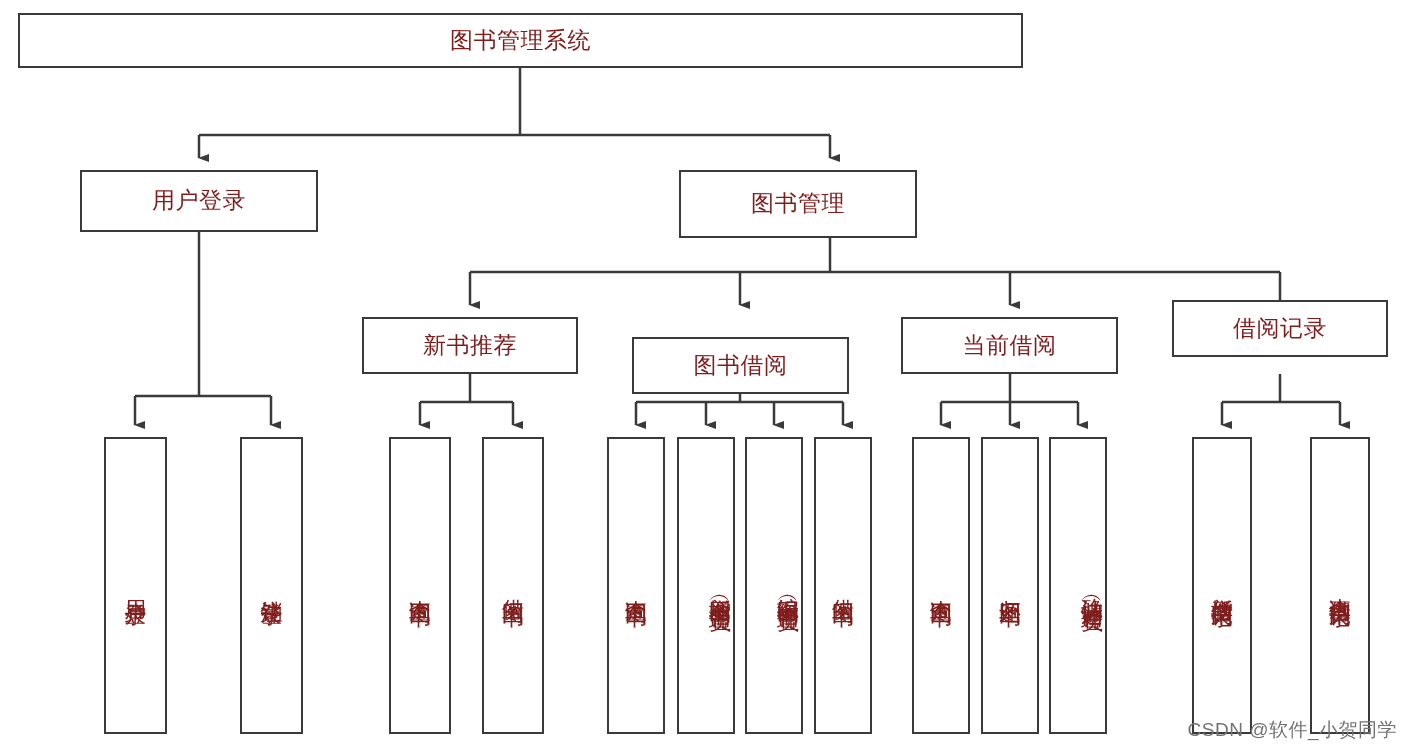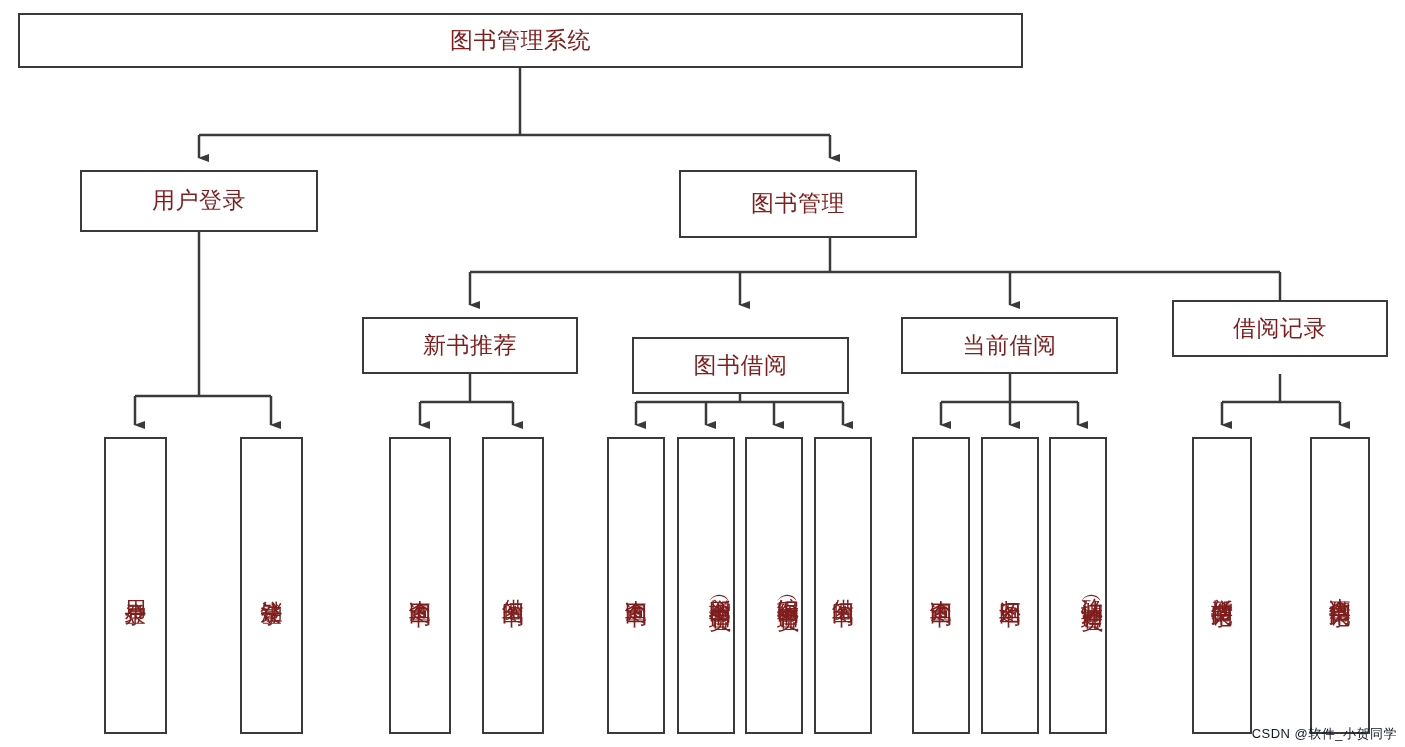--- a/index.html
+++ b/index.html
@@ -49,22 +49,22 @@
     white-space: nowrap;
   }
   .node-v.near-top {
     align-items: flex-start;
     padding-top: 6px;
   }
   #watermark {
     position: absolute;
     right: 8px;
     bottom: 4px;
-    font-size: 13px;
-    color: #0f172a;
+    font-size: 19px;
+    color: #737373;
     white-space: nowrap;
     pointer-events: none;
     letter-spacing: 0.5px;
   }
 </style>
 </head>
 <body>
 
 <div id="diagram-root">
 

